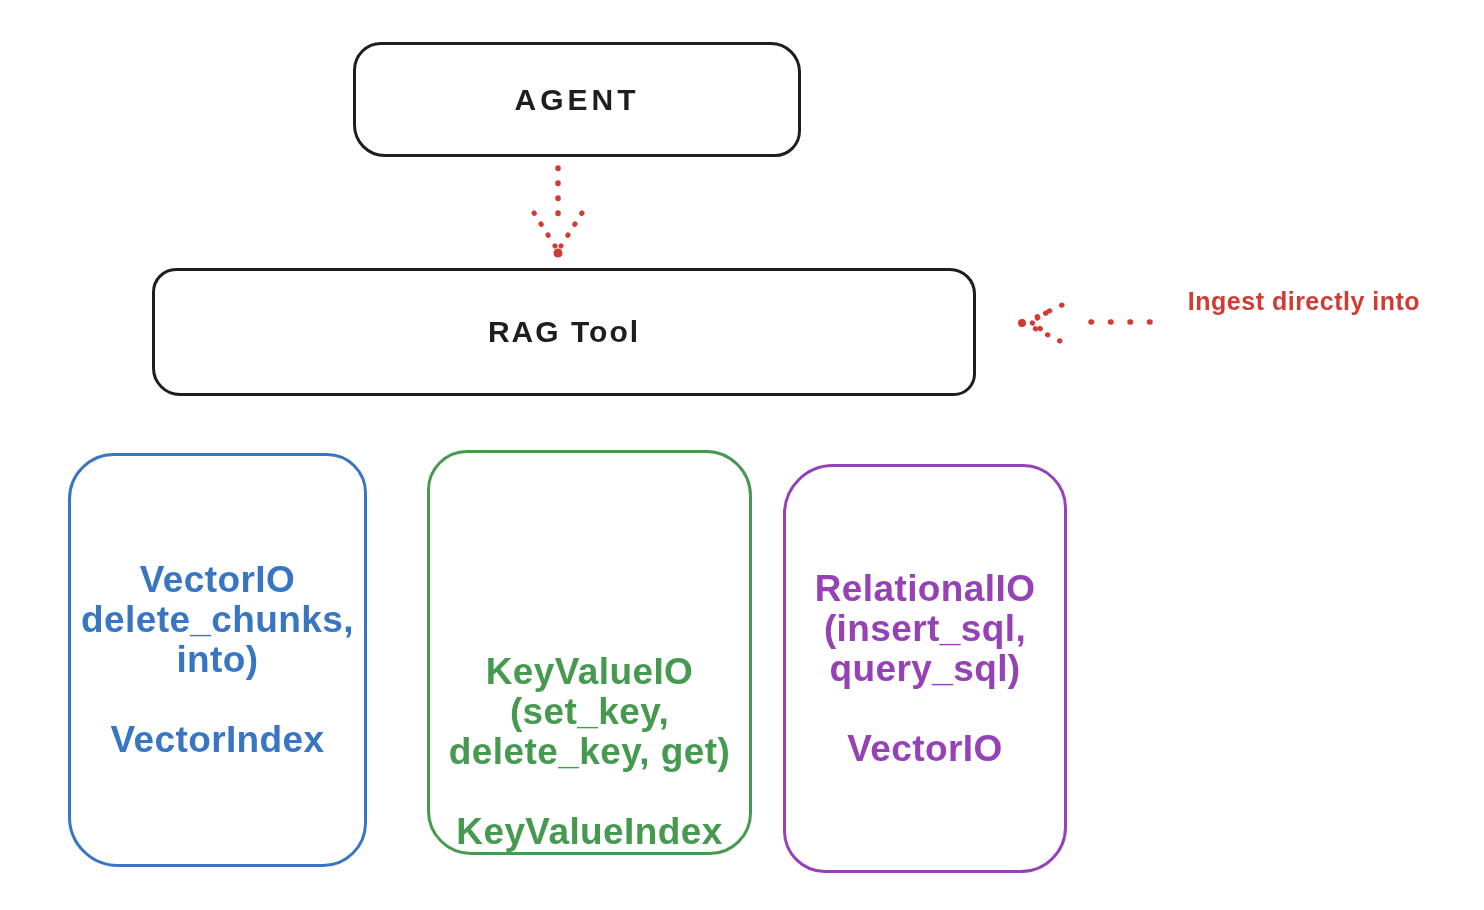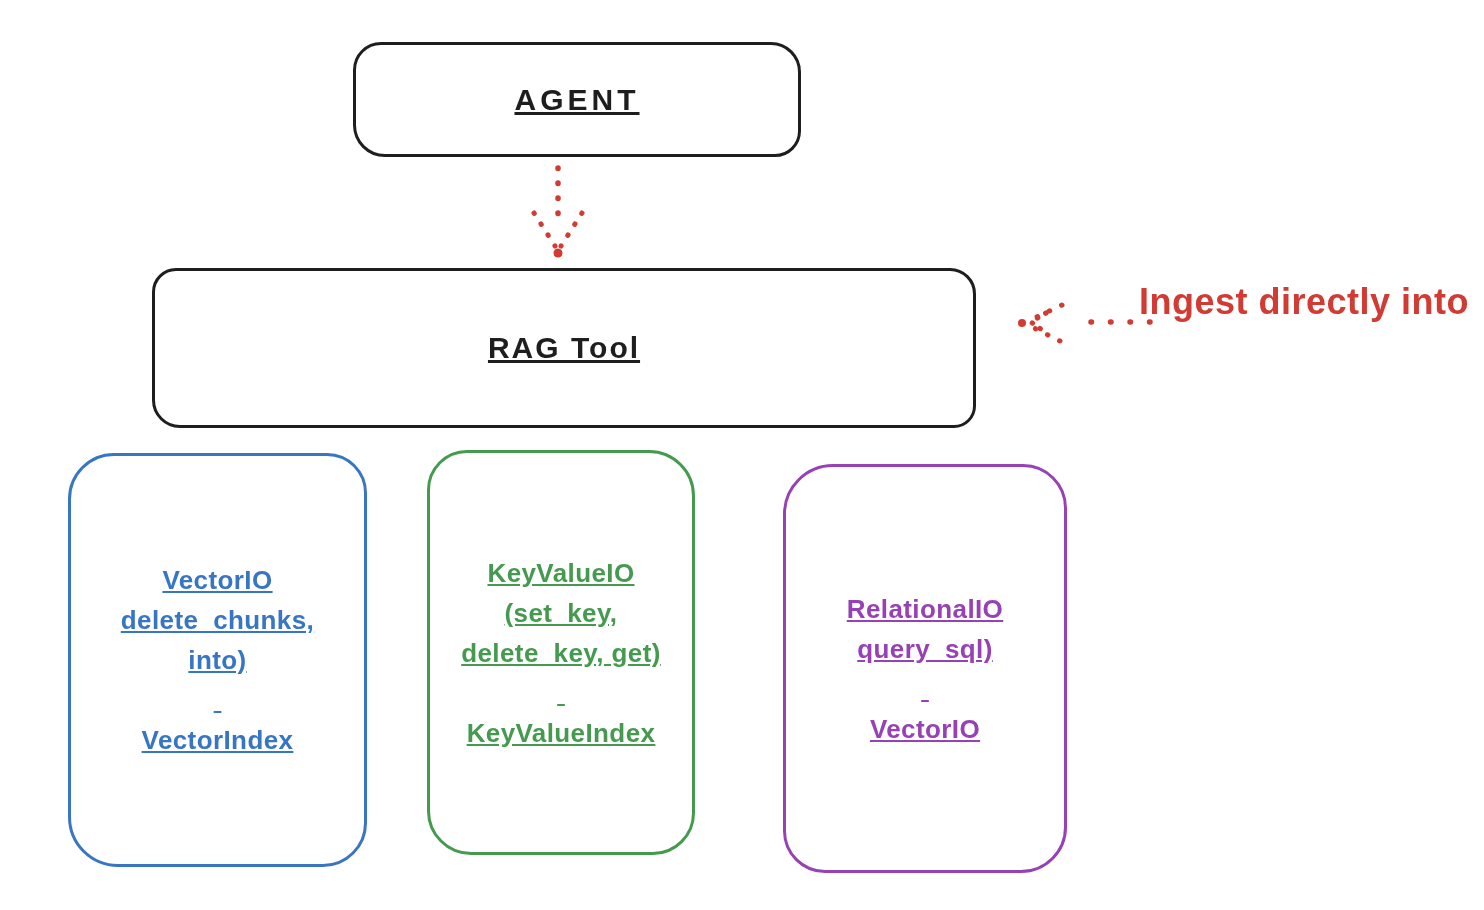--- a/index.html
+++ b/index.html
@@ -24,80 +24,80 @@
   }
   .node {
     position: absolute;
     box-sizing: border-box;
     display: flex;
     flex-direction: column;
     align-items: center;
     justify-content: center;
     text-align: center;
     background: #ffffff;
-    text-decoration: underline;
   }
   .node-dark {
     border: 3.5px solid var(--ink);
     color: var(--ink);
     font-size: 30px;
     font-weight: 600;
     letter-spacing: 2px;
   }
   .agent-node {
     left: 353px; top: 42px;
     width: 448px; height: 115px;
     border-radius: 28px 30px 26px 32px;
     letter-spacing: 4px;
   }
   .ragtool-node {
     left: 152px; top: 268px;
-    width: 824px; height: 160px;
+    width: 824px; height: 128px;
     border-radius: 24px 26px 22px 28px;
   }
   .storage {
     border-width: 3px;
     border-style: solid;
-    font-size: 26px;
+    font-size: 37px;
     font-weight: 600;
     letter-spacing: 0.4px;
   }
   .t-line {
     line-height: 40px;
     height: 40px;
     white-space: nowrap;
   }
   .box-blue {
     left: 68px; top: 453px;
     width: 299px; height: 414px;
     border-color: var(--blue);
     color: var(--blue);
     border-radius: 46px 40px 44px 50px;
   }
   .box-green {
     left: 427px; top: 450px;
-    width: 268px; height: 405px;
+    width: 325px; height: 405px;
     border-color: var(--green);
     color: var(--green);
     border-radius: 40px 46px 42px 44px;
+    justify-content: flex-end;
   }
   .box-purple {
     left: 783px; top: 464px;
     width: 284px; height: 409px;
     border-color: var(--purple);
     color: var(--purple);
     border-radius: 50px 44px 46px 42px;
   }
   .annotation {
     position: absolute;
     left: 1134px; top: 280px;
     width: 340px;
     text-align: center;
     color: var(--red);
-    font-size: 36px;
+    font-size: 25px;
     font-weight: 700;
     line-height: 43px;
     letter-spacing: 0.5px;
   }
   .arrow-red polyline,
   .arrow-red line {
     stroke: var(--red);
     fill: none;
     stroke-linecap: round;
   }
@@ -149,18 +149,19 @@
   <div class="node storage box-green">
       <div class="t-line">KeyValueIO</div>
       <div class="t-line">(set_key,</div>
       <div class="t-line">delete_key, get)</div>
       <div class="t-line">&nbsp;</div>
       <div class="t-line">KeyValueIndex</div>
     </div>
 
   <div class="node storage box-purple">
       <div class="t-line">RelationalIO</div>
+      <div class="t-line">(insert_sql,</div>
       <div class="t-line">query_sql)</div>
       <div class="t-line">&nbsp;</div>
       <div class="t-line">VectorIO</div>
     </div>
 
 </div>
 
 </body></html>

